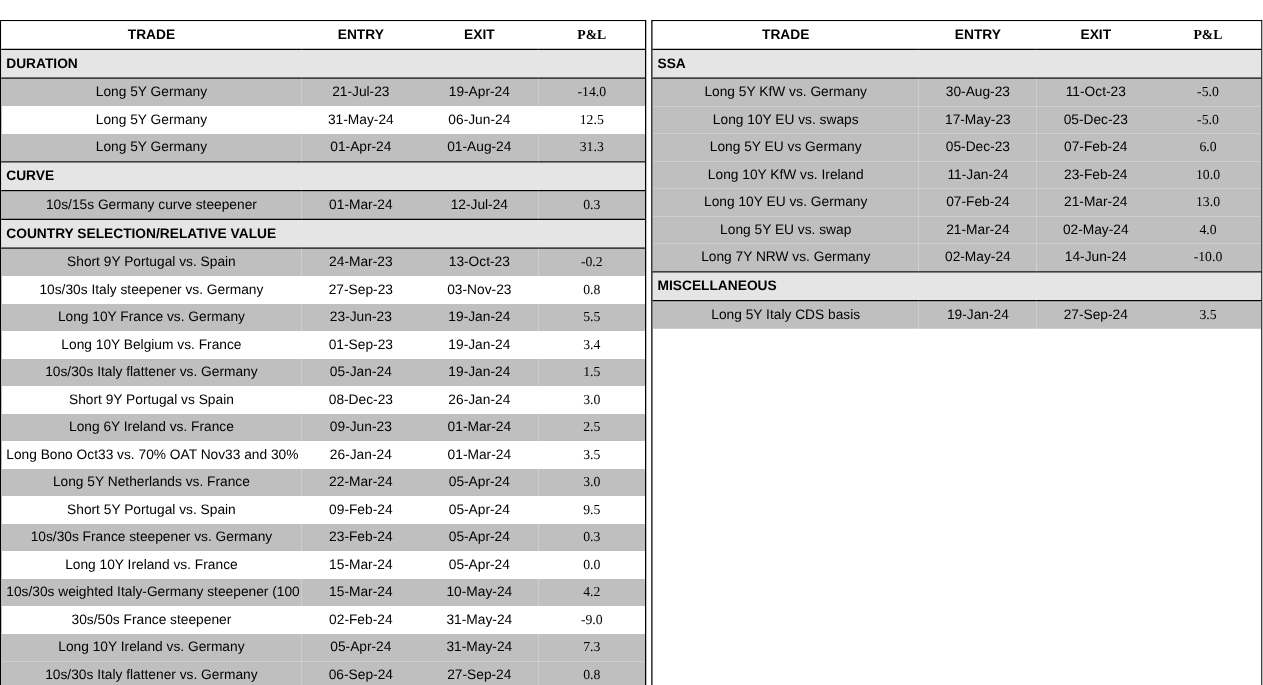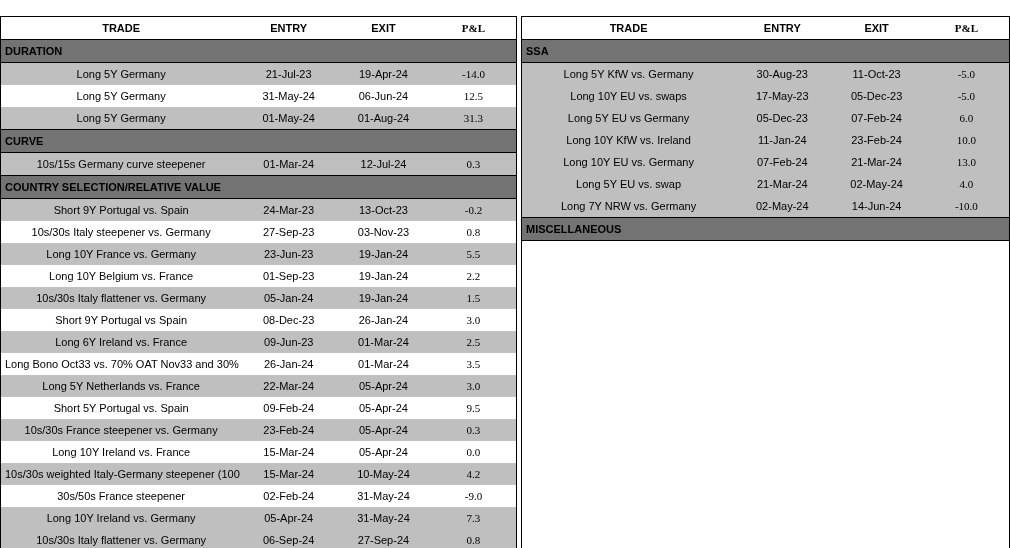--- a/index.html
+++ b/index.html
@@ -57,21 +57,21 @@
     font-weight: bold;
     border-bottom: 1px solid #000000;
   }
   td.trade-cell, th.trade-cell {
     text-align: left;
   }
   tr.shaded td {
     background: #bfbfbf;
   }
   tr.section td {
-    background: #737373;
+    background: #e5e5e5;
     font-weight: bold;
     text-align: left;
     border-top: 1px solid #000000;
     border-bottom: 1px solid #000000;
   }
   tr.header th {
     background: #ffffff;
   }
   
   .col-trade { width: 48%; }
@@ -109,21 +109,21 @@
             <td class="col-pnl">-14.0</td>
           </tr>
           <tr class="">
             <td class="trade-cell col-trade">Long 5Y Germany</td>
             <td class="col-entry">31-May-24</td>
             <td class="col-exit">06-Jun-24</td>
             <td class="col-pnl">12.5</td>
           </tr>
           <tr class="shaded">
             <td class="trade-cell col-trade">Long 5Y Germany</td>
-            <td class="col-entry">01-May-24</td>
+            <td class="col-entry">01-Apr-24</td>
             <td class="col-exit">01-Aug-24</td>
             <td class="col-pnl">31.3</td>
           </tr>
           <tr class="section">
             <td colspan="4" class="trade-cell">CURVE</td>
           </tr>
           <tr class="shaded">
             <td class="trade-cell col-trade">10s/15s Germany curve steepener</td>
             <td class="col-entry">01-Mar-24</td>
             <td class="col-exit">12-Jul-24</td>
@@ -147,21 +147,21 @@
           <tr class="shaded">
             <td class="trade-cell col-trade">Long 10Y France vs. Germany</td>
             <td class="col-entry">23-Jun-23</td>
             <td class="col-exit">19-Jan-24</td>
             <td class="col-pnl">5.5</td>
           </tr>
           <tr class="">
             <td class="trade-cell col-trade">Long 10Y Belgium vs. France</td>
             <td class="col-entry">01-Sep-23</td>
             <td class="col-exit">19-Jan-24</td>
-            <td class="col-pnl">2.2</td>
+            <td class="col-pnl">3.4</td>
           </tr>
           <tr class="shaded">
             <td class="trade-cell col-trade">10s/30s Italy flattener vs. Germany</td>
             <td class="col-entry">05-Jan-24</td>
             <td class="col-exit">19-Jan-24</td>
             <td class="col-pnl">1.5</td>
           </tr>
           <tr class="">
             <td class="trade-cell col-trade">Short 9Y Portugal vs Spain</td>
             <td class="col-entry">08-Dec-23</td>
@@ -284,17 +284,23 @@
           </tr>
           <tr class="shaded">
             <td class="trade-cell col-trade">Long 7Y NRW vs. Germany</td>
             <td class="col-entry">02-May-24</td>
             <td class="col-exit">14-Jun-24</td>
             <td class="col-pnl">-10.0</td>
           </tr>
           <tr class="section">
             <td colspan="4" class="trade-cell">MISCELLANEOUS</td>
           </tr>
+          <tr class="shaded">
+            <td class="trade-cell col-trade">Long 5Y Italy CDS basis</td>
+            <td class="col-entry">19-Jan-24</td>
+            <td class="col-exit">27-Sep-24</td>
+            <td class="col-pnl">3.5</td>
+          </tr>
         </tbody>
     </table>
   </div>
 
 </div>
 
 </body></html>

